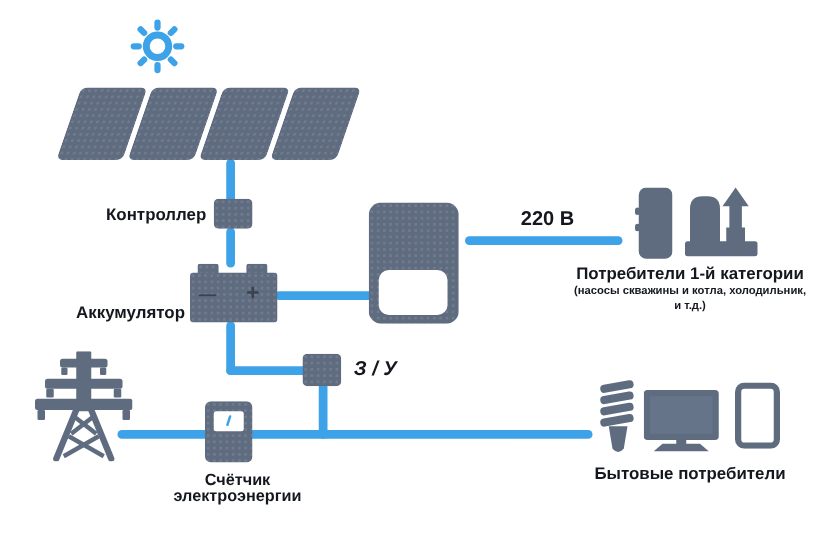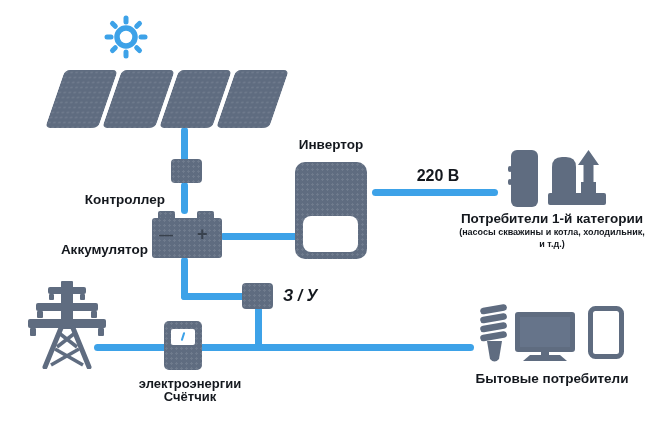--- a/index.html
+++ b/index.html
@@ -67,35 +67,34 @@
       <line x1="33.7" y1="11.3" x2="36.5" y2="8.5"></line>
     </g>
   </svg>
 
   <div class="panel gray" style="left:55px;"></div>
   <div class="panel gray" style="left:112px;"></div>
   <div class="panel gray" style="left:169px;"></div>
   <div class="panel gray" style="left:226px;"></div>
 
   <div class="controller-box gray"></div>
-  <div class="lbl lbl-node right" style="left:65px;top:164px;width:100px;margin-top:28px;">Контроллер</div>
+  <div class="lbl lbl-node right" style="left:65px;top:164px;width:100px;">Контроллер</div>
 
   <div class="battery">
     <div class="term gray" style="left:6px;"></div>
     <div class="term gray" style="left:45px;"></div>
     <div class="body gray"></div>
     <div class="sign" style="left:7px;top:16px;font-size:14px;">—</div>
     <div class="sign" style="left:45px;top:13px;font-size:18px;">+</div>
   </div>
   <div class="lbl lbl-node right" style="left:28px;top:230px;width:120px;margin-top:12px;">Аккумулятор</div>
 
   <div class="inverter gray">
     <div class="screen"></div>
   </div>
-  <div class="lbl lbl-node center" style="left:281px;top:137px;width:100px;">Инвертор</div>
 
   <div class="lbl lbl-voltage center" style="left:398px;top:167px;width:80px;">220 В</div>
 
   <div class="charger-box gray"></div>
   <div class="lbl lbl-voltage" style="left:283px;top:287px;font-style:italic;">З / У</div>
 
   <svg class="icon" style="left:28px;top:281px;" width="78" height="88" viewBox="0 0 78 88">
     <g fill="#5f6c80">
       <rect x="33" y="0" width="12" height="8" rx="1"></rect>
       <rect x="20" y="6" width="38" height="7" rx="2"></rect>
@@ -120,22 +119,22 @@
       <line x1="51" y1="68" x2="23" y2="84"></line>
     </g>
   </svg>
 
   <div class="meter gray">
     <div class="display">
       <div class="needle"></div>
     </div>
   </div>
   <div class="lbl center" style="left:120px;top:377px;width:140px;font-size:13px;line-height:13px;">
+    <div>Счётчик</div>
     <div>электроэнергии</div>
-    <div>Счётчик</div>
   </div>
 
   <svg class="icon" style="left:508px;top:150px;" width="30" height="58" viewBox="0 0 30 58">
     <rect x="3" y="0" width="27" height="57" rx="6" fill="#5f6c80"></rect>
     <rect x="0" y="16" width="4" height="6" rx="2" fill="#5f6c80"></rect>
     <rect x="0" y="29" width="4" height="6" rx="2" fill="#5f6c80"></rect>
   </svg>
   <svg class="icon" style="left:548px;top:148px;" width="60" height="60" viewBox="0 0 60 60">
     <g fill="#5f6c80">
       <path d="M4,47 V19 Q4,9 14,9 H18 Q28,9 28,19 V47 Z"></path>

